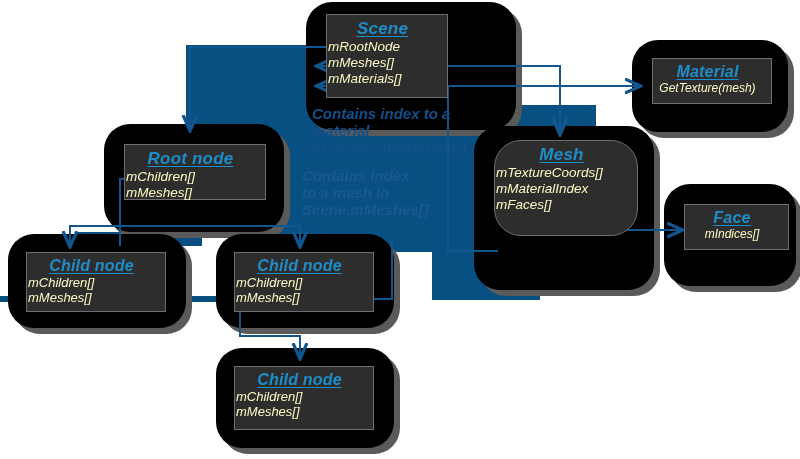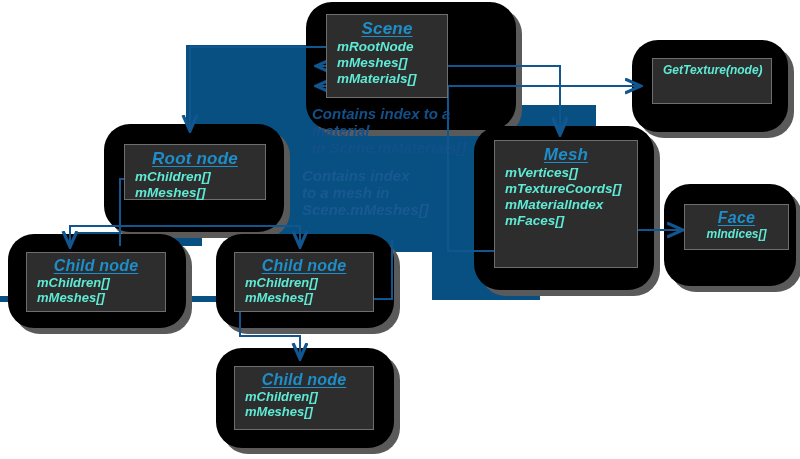--- a/index.html
+++ b/index.html
@@ -19,37 +19,37 @@
     position:absolute;
     background:#000000;
     border-radius:26px;
     box-shadow:6px 6px 0 0 rgba(90,90,90,1);
   }
   .card{
     position:absolute;
     background:#2d2d2d;
     border:1px solid #6e6e6e;
     box-sizing:border-box;
-    padding:4px 10px 6px 10px;
+    padding:4px 10px 6px 1px;
   }
   .card .ttl{
     display:block;
     text-align:center;
     color:#1d8ec9;
     font-weight:bold;
     font-style:italic;
     text-decoration:underline;
     text-underline-offset:2px;
     letter-spacing:.2px;
     white-space:nowrap;
   }
   .card .fld{
     display:block;
-    color:#5eead4;
-    font-weight:bold;
+    color:#fef9c3;
+    font-weight:normal;
     font-style:italic;
     white-space:nowrap;
     line-height:1.18;
   }
 
   
   .t16 .ttl{font-size:17px;}
   .t16 .fld{font-size:13.5px;}
   .t15 .ttl{font-size:16px;}
   .t15 .fld{font-size:13px;}
@@ -128,26 +128,26 @@
   </svg>
 
   <div class="card t16" style="left:326px;top:14px;width:122px;height:84px;">
     <span class="ttl">Scene</span>
     <span class="fld">mRootNode</span>
     <span class="fld">mMeshes[]</span>
     <span class="fld">mMaterials[]</span>
   </div>
 
   <div class="card t15" style="left:652px;top:58px;width:120px;height:46px;">
-    <span class="fld" style="font-size:12px;text-align:center;">GetTexture(node)</span>
+    <span class="ttl">Material</span>
+    <span class="fld" style="font-size:12px;text-align:center;">GetTexture(mesh)</span>
   </div>
 
-  <div class="card t16" style="left:494px;top:140px;width:144px;height:128px;">
+  <div class="card t16" style="left:494px;top:140px;width:144px;height:96px;border-radius:27px;">
     <span class="ttl">Mesh</span>
-    <span class="fld">mVertices[]</span>
     <span class="fld">mTextureCoords[]</span>
     <span class="fld">mMaterialIndex</span>
     <span class="fld">mFaces[]</span>
   </div>
 
   <div class="card t15" style="left:684px;top:204px;width:105px;height:46px;">
     <span class="ttl">Face</span>
     <span class="fld" style="font-size:12px;text-align:center;">mIndices[]</span>
   </div>
 

